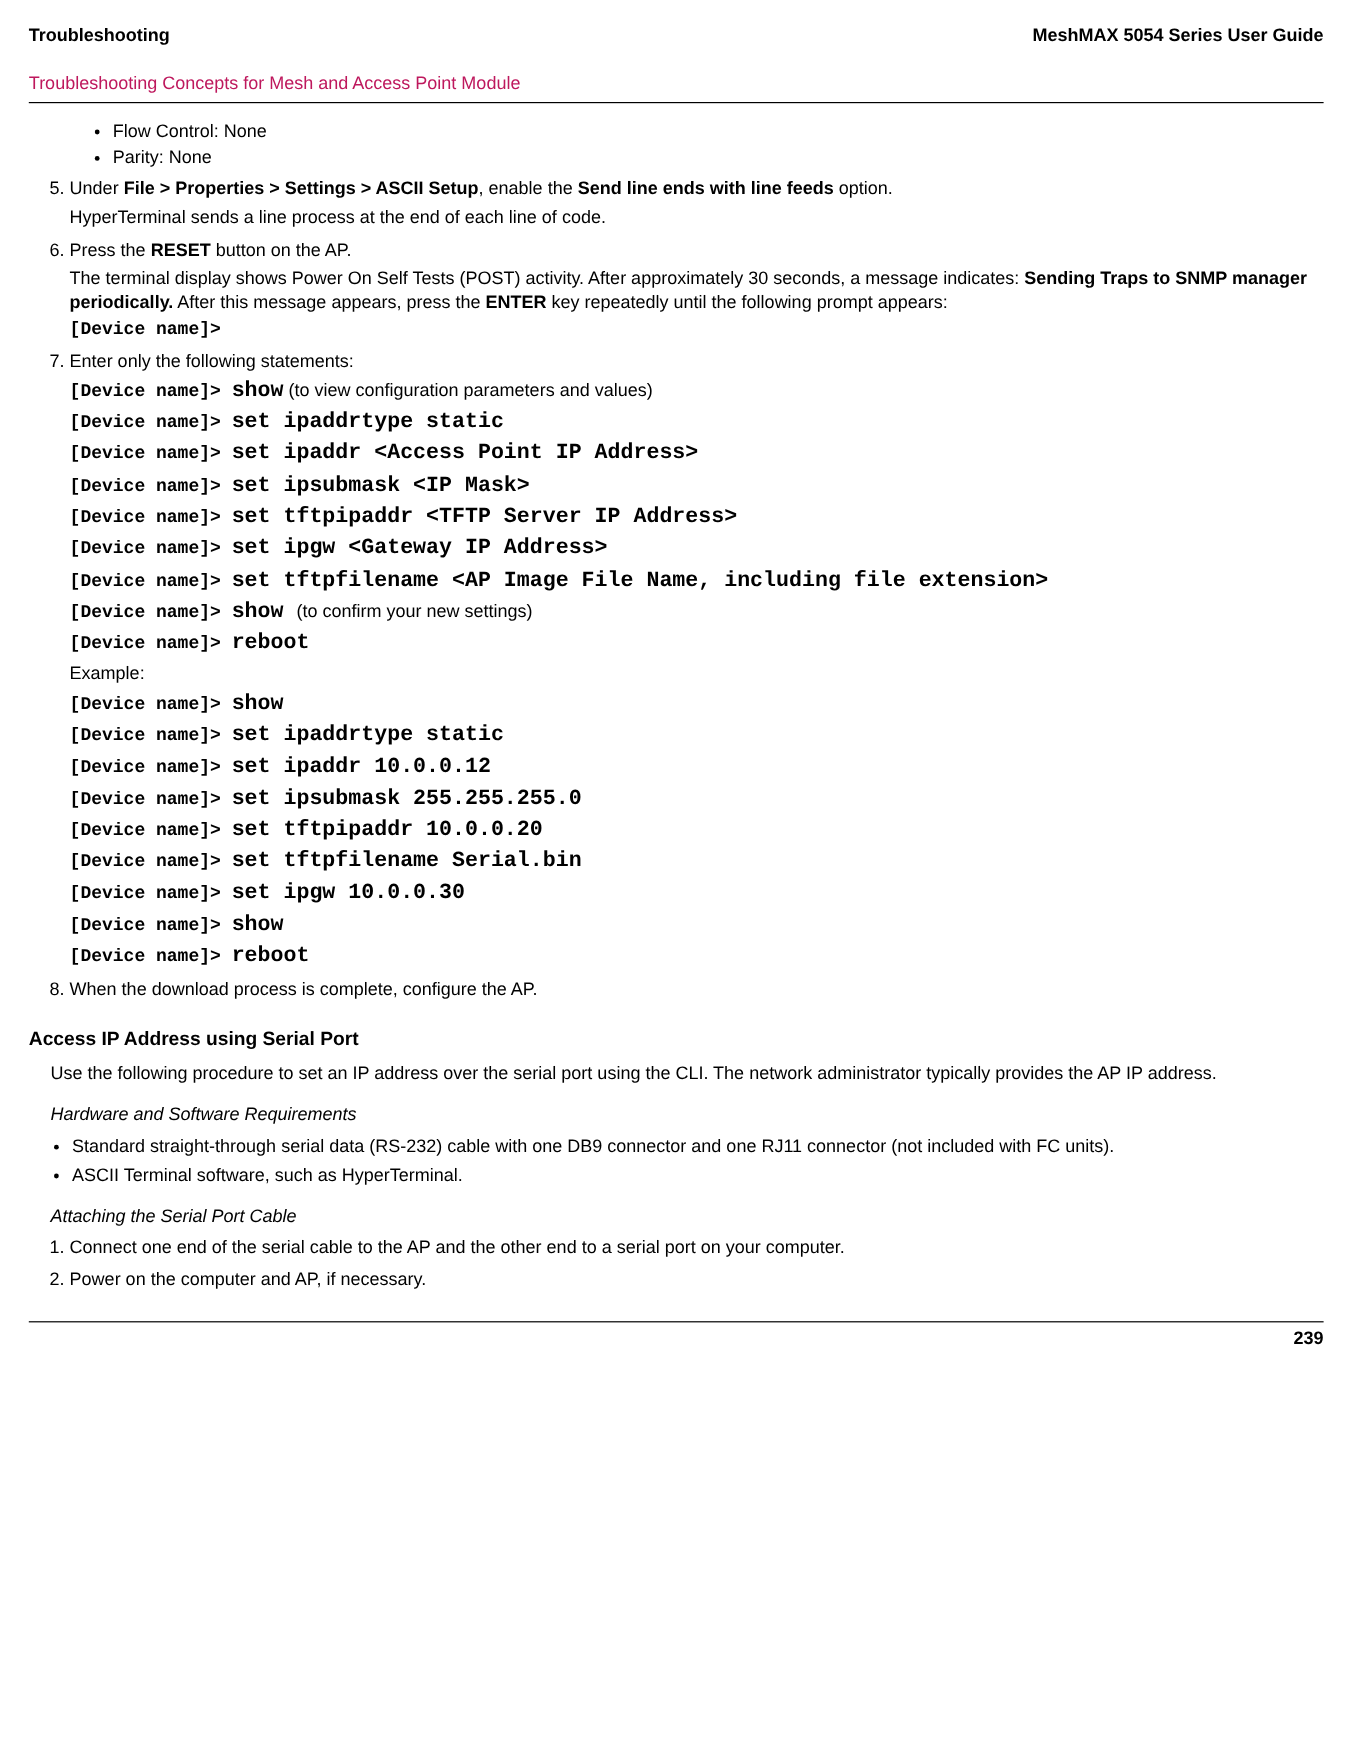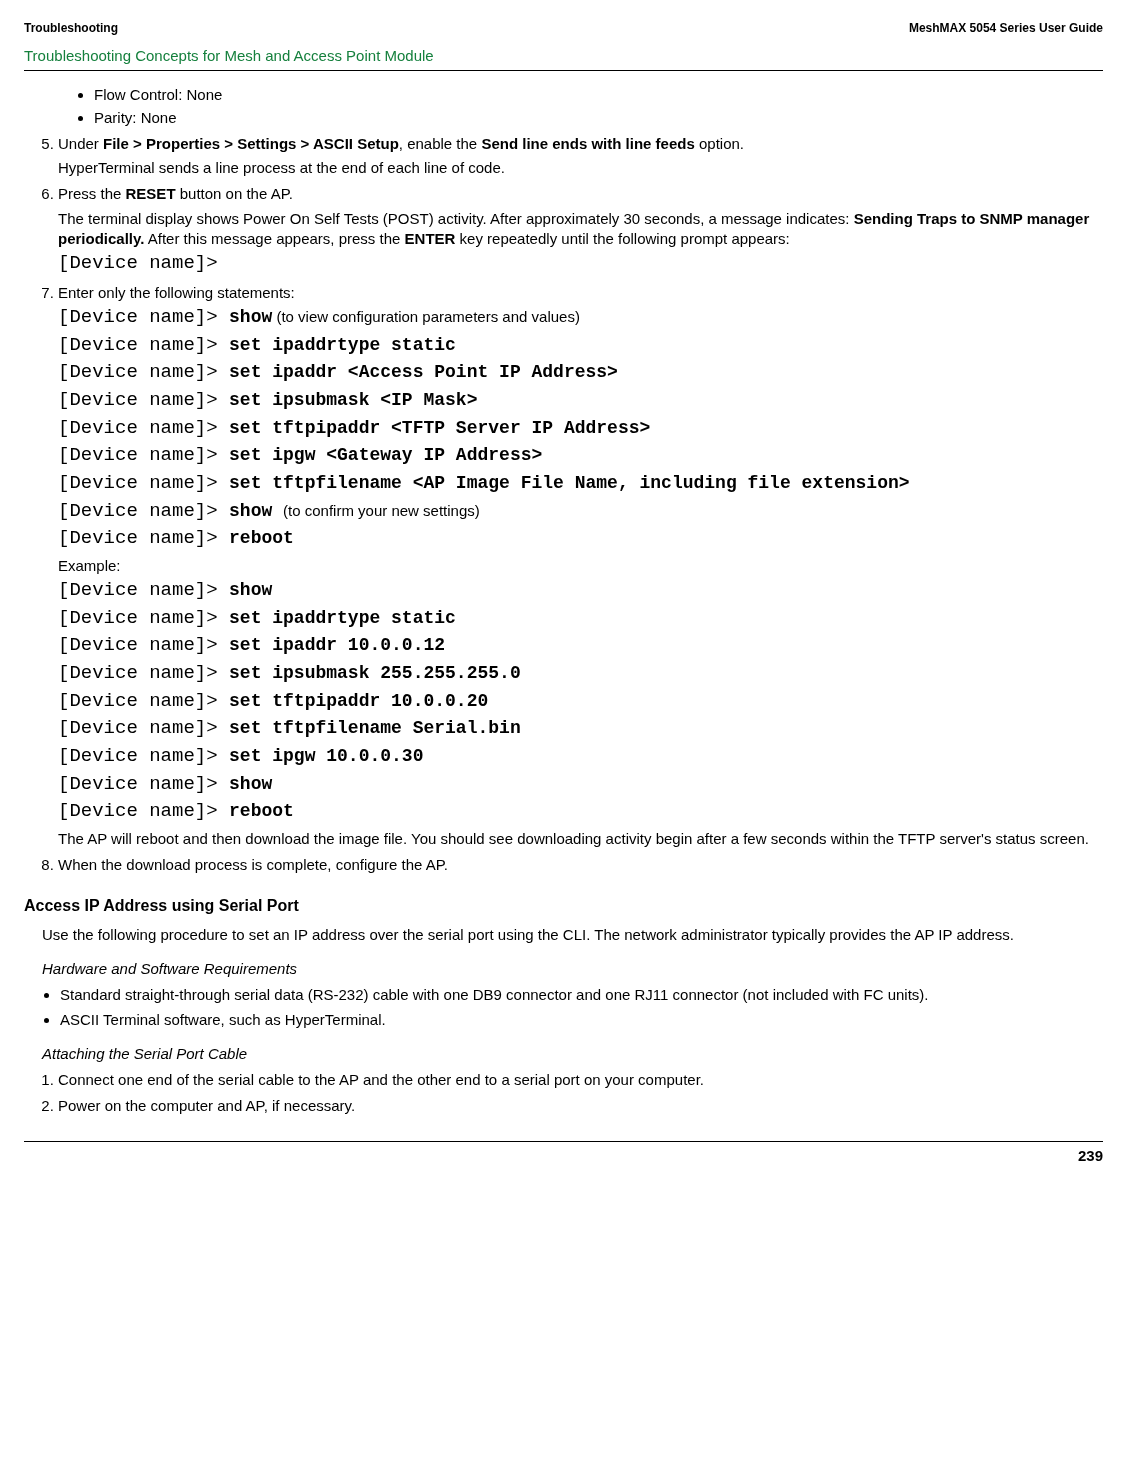--- a/index.html
+++ b/index.html
@@ -7,27 +7,27 @@
     font-size: 15px;
     color: #000;
     margin: 0;
     padding: 20px 24px;
     line-height: 1.35;
   }
   .header-row {
     display: flex;
     justify-content: space-between;
     font-weight: bold;
-    font-size: 12px;
+    font-size: 15px;
   }
   .header-sub {
     font-size: 15px;
-    color: #15803d;
+    color: #be185d;
     font-weight: normal;
-    margin-top: 10px;
+    margin-top: 20px;
   }
   hr.top-rule {
     border: none;
     border-top: 1px solid #000;
     margin: 4px 0 14px 0;
   }
   hr.bottom-rule {
     border: none;
     border-top: 1px solid #000;
     margin: 24px 0 4px 0;
@@ -48,21 +48,21 @@
     margin: 4px 0 6px 36px;
     padding: 0;
   }
   ul.bullets-lvl1 li { margin-bottom: 4px; }
   ol.steps {
     margin: 4px 0 0 18px;
     padding: 0 0 0 16px;
   }
   ol.steps > li { margin-bottom: 6px; }
   .step-body { margin-top: 4px; }
-  .mono { font-family: "Courier New", Courier, monospace; font-size: 19px; }
+  .mono { font-family: "Courier New", Courier, monospace; font-size: 15px; font-weight: bold; }
   .mono-bold { font-family: "Courier New", Courier, monospace; font-size: 18px; font-weight: bold; }
   .cli-line { margin: 2px 0 2px 0; }
   .section-h { font-weight: bold; font-size: 16px; margin-top: 20px; margin-bottom: 8px; }
   .section-hi { font-style: italic; font-size: 15px; margin-top: 14px; margin-bottom: 6px; }
   .para { margin: 6px 0; }
   p { margin: 4px 0; }
 </style>
 </head>
 <body>
 
@@ -113,21 +113,20 @@
       <div class="cli-line"><span class="mono">[Device name]&gt; </span><span class="mono-bold">show</span></div>
       <div class="cli-line"><span class="mono">[Device name]&gt; </span><span class="mono-bold">set ipaddrtype static</span></div>
       <div class="cli-line"><span class="mono">[Device name]&gt; </span><span class="mono-bold">set ipaddr 10.0.0.12</span></div>
       <div class="cli-line"><span class="mono">[Device name]&gt; </span><span class="mono-bold">set ipsubmask 255.255.255.0</span></div>
       <div class="cli-line"><span class="mono">[Device name]&gt; </span><span class="mono-bold">set tftpipaddr 10.0.0.20</span></div>
       <div class="cli-line"><span class="mono">[Device name]&gt; </span><span class="mono-bold">set tftpfilename Serial.bin</span></div>
       <div class="cli-line"><span class="mono">[Device name]&gt; </span><span class="mono-bold">set ipgw 10.0.0.30</span></div>
       <div class="cli-line"><span class="mono">[Device name]&gt; </span><span class="mono-bold">show</span></div>
       <div class="cli-line"><span class="mono">[Device name]&gt; </span><span class="mono-bold">reboot</span></div>
     </div>
-    <div class="step-body">The AP will reboot and then download the image file. You should see downloading activity begin after a few seconds within the TFTP server's status screen.</div>
   </li>
 
   <li>When the download process is complete, configure the AP.</li>
 </ol>
 
 <div class="section-h">Access IP Address using Serial Port</div>
 <p class="para" style="margin-left:18px;">Use the following procedure to set an IP address over the serial port using the CLI. The network administrator typically provides the AP IP address.</p>
 
 <div class="section-hi" style="margin-left:18px;">Hardware and Software Requirements</div>
 <ul class="bullets-lvl1">

